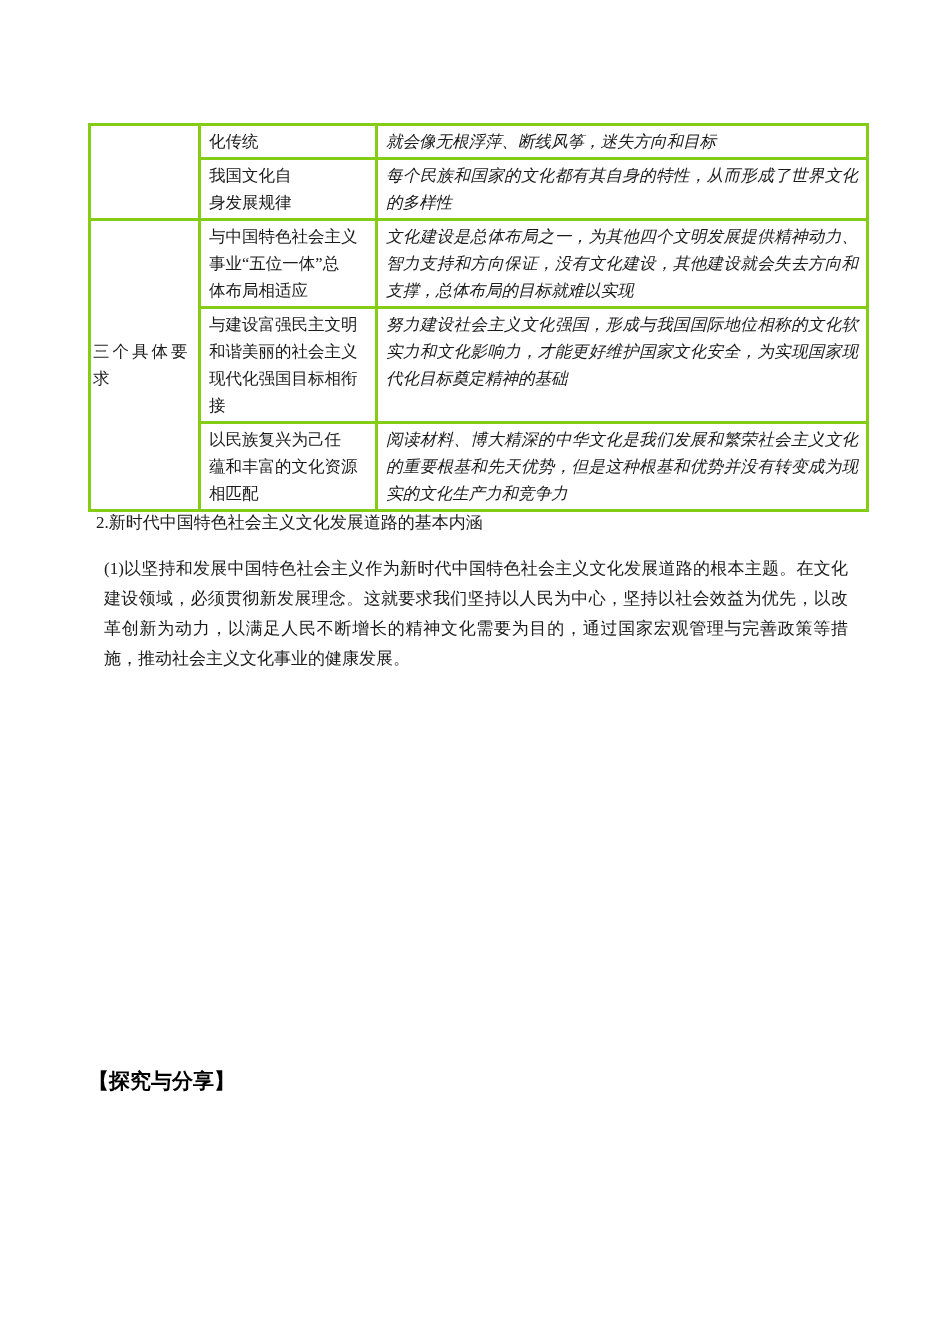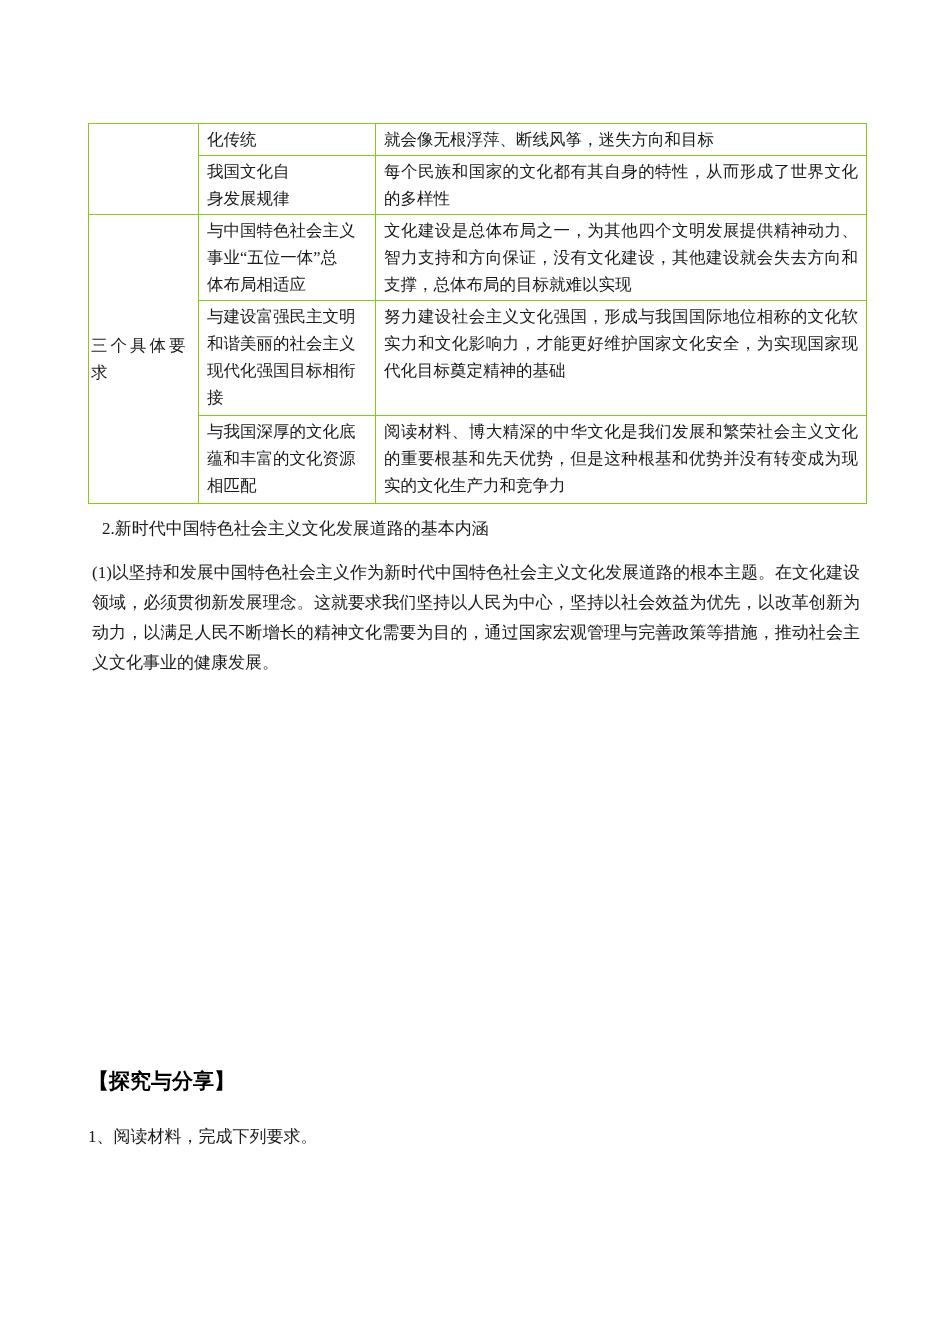--- a/index.html
+++ b/index.html
@@ -18,50 +18,50 @@
     position: absolute;
     left: 88px;
     top: 123px;
     width: 778px;
     border-collapse: collapse;
     table-layout: fixed;
     font-size: 16.5px;
     line-height: 27px;
   }
   .doc-table td {
-    border: 1px solid #84cc16;
+    border: 3px solid #84cc16;
     vertical-align: top;
     padding: 2px 8px;
     overflow: hidden;
   }
   .doc-table .hcell {
     vertical-align: middle;
     letter-spacing: 3px;
     padding: 2px 2px;
   }
   .doc-table .topic { white-space: pre-line; }
-  .doc-table .detail { text-align: justify; }
+  .doc-table .detail { text-align: justify; font-style: italic; }
   .r1 { height: 30px; }
   .r2 { height: 59px; }
   .r3 { height: 85px; }
   .r4 { height: 115px; padding-left: 48px; }
   .r5 { height: 88px; }
 
   
   .section2 {
     position: absolute;
     left: 88px;
     top: 500px;
     width: 776px;
     font-size: 17px;
     line-height: 30px;
     text-align: justify;
   }
-  .section2 .s2-heading { margin: 14px; }
-  .section2 p { margin: 4px; }
+  .section2 .s2-heading { margin: 8px; }
+  .section2 p { margin: 16px; }
 
   .explore-heading {
     position: absolute;
     left: 88px;
     top: 1066px;
     font-family: "Liberation Sans", "DejaVu Sans", sans-serif;
     font-weight: bold;
     font-size: 21px;
     color: #000000;
     line-height: 30px;
@@ -115,31 +115,30 @@
         <td class="detail">文化建设是总体布局之一，为其他四个文明发展提供精神动力、智力支持和方向保证，没有文化建设，其他建设就会失去方向和支撑，总体布局的目标就难以实现</td>
       </tr>
       <tr class="r4">
         <td class="topic">与建设富强民主文明
 和谐美丽的社会主义
 现代化强国目标相衔
 接</td>
         <td class="detail">努力建设社会主义文化强国，形成与我国国际地位相称的文化软实力和文化影响力，才能更好维护国家文化安全，为实现国家现代化目标奠定精神的基础</td>
       </tr>
       <tr class="r5">
-        <td class="topic">与我国深厚的文化底
+        <td class="topic">以民族复兴为己任
 蕴和丰富的文化资源
 相匹配</td>
         <td class="detail">阅读材料、博大精深的中华文化是我们发展和繁荣社会主义文化的重要根基和先天优势，但是这种根基和优势并没有转变成为现实的文化生产力和竞争力</td>
       </tr>
     </tbody>
   </table>
 
   <div class="section2">
     <div class="s2-heading">2.新时代中国特色社会主义文化发展道路的基本内涵</div>
     <p>(1)以坚持和发展中国特色社会主义作为新时代中国特色社会主义文化发展道路的根本主题。在文化建设领域，必须贯彻新发展理念。这就要求我们坚持以人民为中心，坚持以社会效益为优先，以改革创新为动力，以满足人民不断增长的精神文化需要为目的，通过国家宏观管理与完善政策等措施，推动社会主义文化事业的健康发展。</p>
   </div>
 
   <div class="explore-heading">【探究与分享】</div>
 
-  <div class="task-line">1、阅读材料，完成下列要求。</div>
 
 
 </div>
 
 </body></html>

